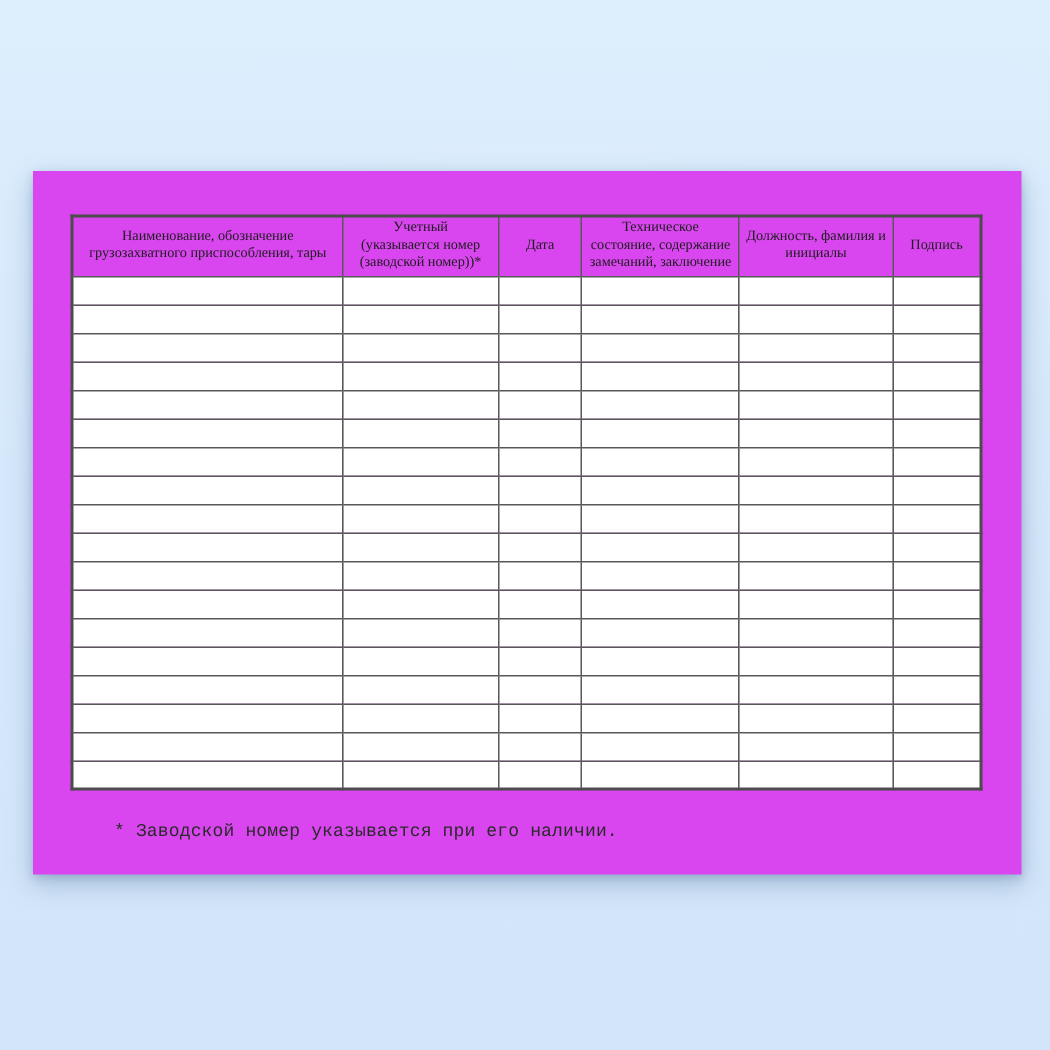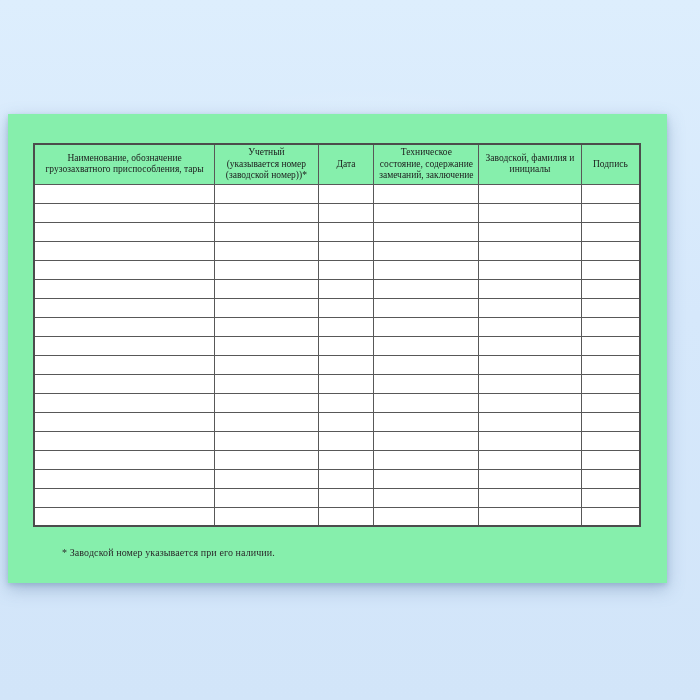--- a/index.html
+++ b/index.html
@@ -16,23 +16,23 @@
     width: 700px; height: 700px;
   }
   .scene::before{
     content:"";
     position:absolute; left:0; top:0; right:0; bottom:0;
     background: radial-gradient(ellipse 420px 260px at 52% 38%, rgba(255,255,255,0.38), rgba(255,255,255,0) 70%);
     pointer-events:none;
   }
   .sheet {
     position: absolute;
-    left: 8px; top: 114px;
+    left: 22px; top: 114px;
     width: 659px; height: 469px;
-    background: #86efac;
+    background: #d946ef;
     box-shadow: 0 6px 16px rgba(96,128,166,0.42), 0 2px 5px rgba(96,128,166,0.30);
   }
   table.journal {
     position: absolute;
     left: 25px; top: 29px;
     width: 608px;
     border-collapse: collapse;
     table-layout: fixed;
     border: 2px solid #4c4c4c;
   }
@@ -53,23 +53,24 @@
     font-family: inherit;
   }
   .journal td {
     height: 19px;
     padding: 0;
     background: #ffffff;
   }
   .footnote {
     position: absolute;
     left: 54px; top: 433px;
-    font-size: 10px;
+    font-size: 12px;
     letter-spacing: 0.1px;
     color: #2a2a2a;
+    font-family: Liberation Mono, monospace;
   }
 </style>
 </head>
 <body>
 
 <div class="scene">
   <div class="sheet">
 
     <table class="journal">
       <colgroup>
@@ -84,21 +85,21 @@
         <tr>
           <th>Наименование, обозначение
 грузозахватного приспособления, тары</th>
           <th>Учетный
 (указывается номер
 (заводской номер))*</th>
           <th>Дата</th>
           <th>Техническое
 состояние, содержание
 замечаний, заключение</th>
-          <th>Заводской, фамилия и
+          <th>Должность, фамилия и
 инициалы</th>
           <th>Подпись</th>
         </tr>
       </thead>
       <tbody>
           <tr>
             <td></td>
             <td></td>
             <td></td>
             <td></td>

